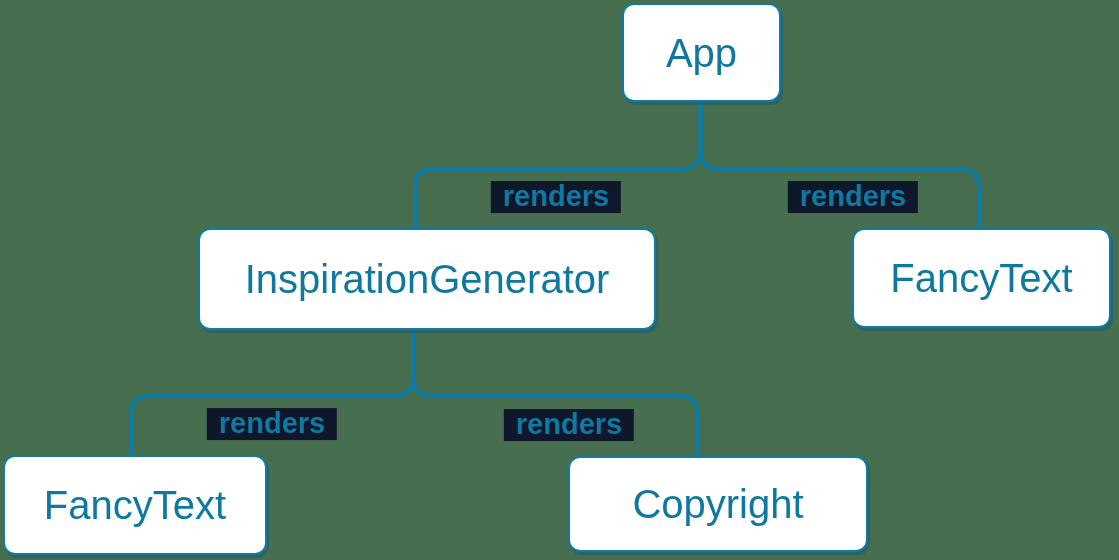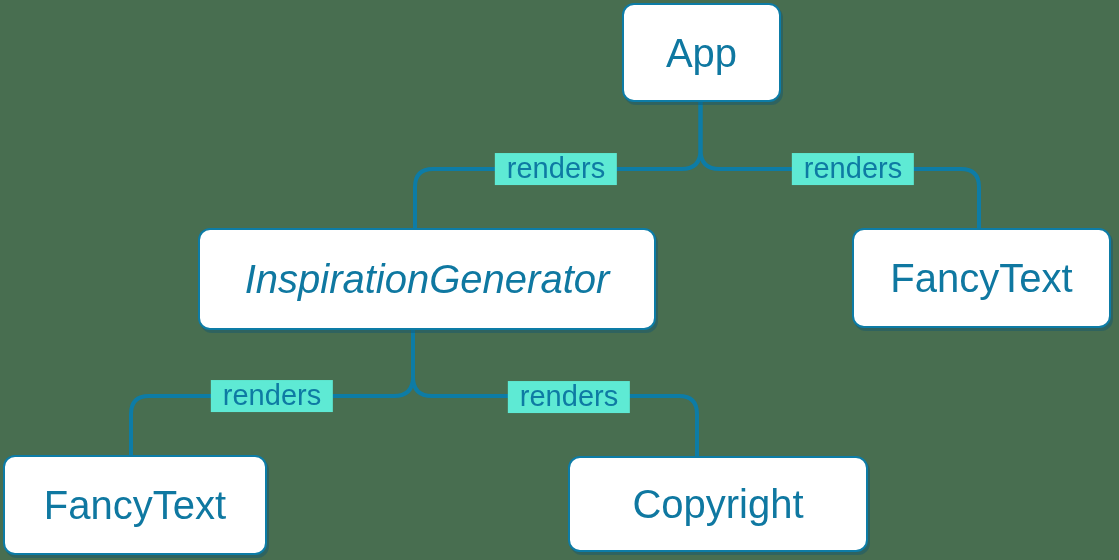--- a/index.html
+++ b/index.html
@@ -42,32 +42,33 @@
   }
   .node-label {
     color: #0f78a1;
     font-size: 40px;
     line-height: 1;
     white-space: nowrap;
   }
   .edge-label {
     position: absolute;
     transform: translate(-50%, -50%);
-    background: #5eead4;
+    background: #0f172a;
     color: #0e7aa3;
     font-size: 29px;
-    font-weight: normal;
+    font-weight: bold;
     line-height: 1.1;
     padding: 0 12px;
     z-index: 3;
     white-space: nowrap;
+    margin-top: 28px;
   }
   
   .node-app                   { left: 622px; top: 3px;   width: 159px; height: 99px; }
-  .node-inspiration-generator { left: 198px; top: 228px; width: 458px; height: 102px; font-style: italic; }
+  .node-inspiration-generator { left: 198px; top: 228px; width: 458px; height: 102px; }
   .node-fancy-text-right      { left: 852px; top: 228px; width: 259px; height: 100px; }
   .node-fancy-text-left       { left: 3px;   top: 455px; width: 264px; height: 100px; }
   .node-copyright             { left: 568px; top: 456px; width: 300px; height: 96px; }
   
   .edge-label-1 { left: 556px; top: 169px; }
   .edge-label-2 { left: 853px; top: 169px; }
   .edge-label-3 { left: 272px; top: 396px; }
   .edge-label-4 { left: 569px; top: 397px; }
 </style>
 </head>

